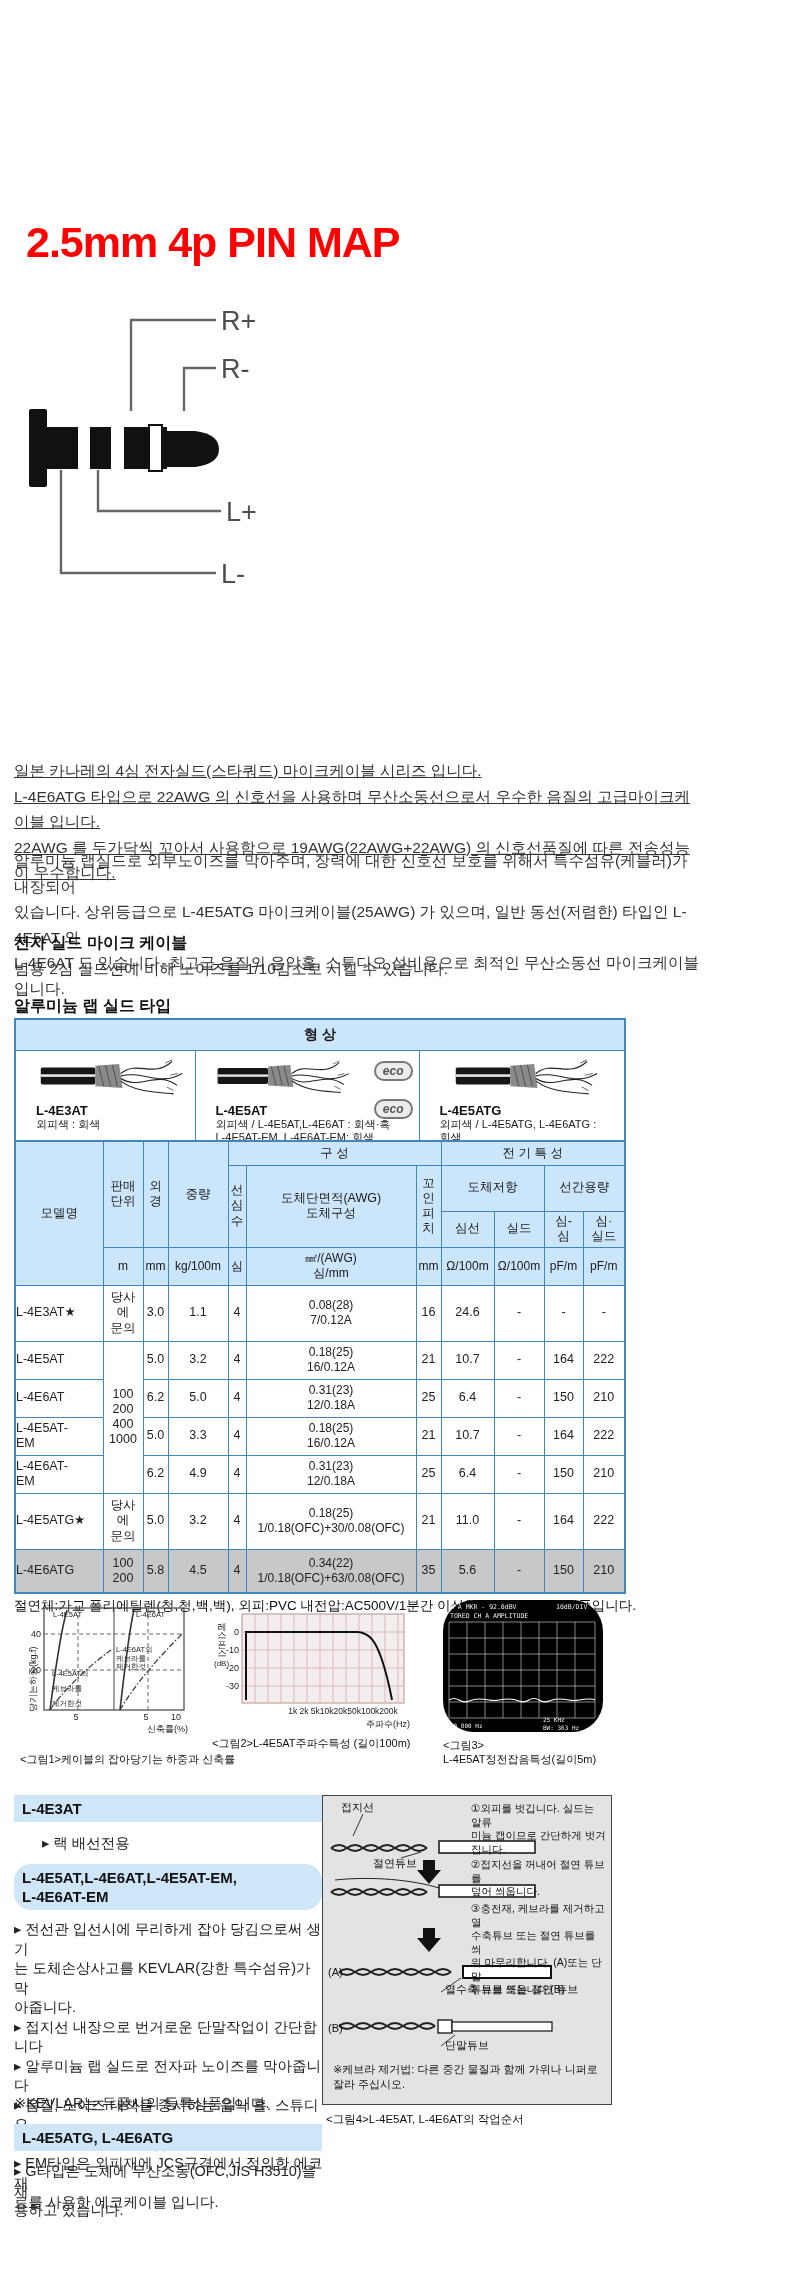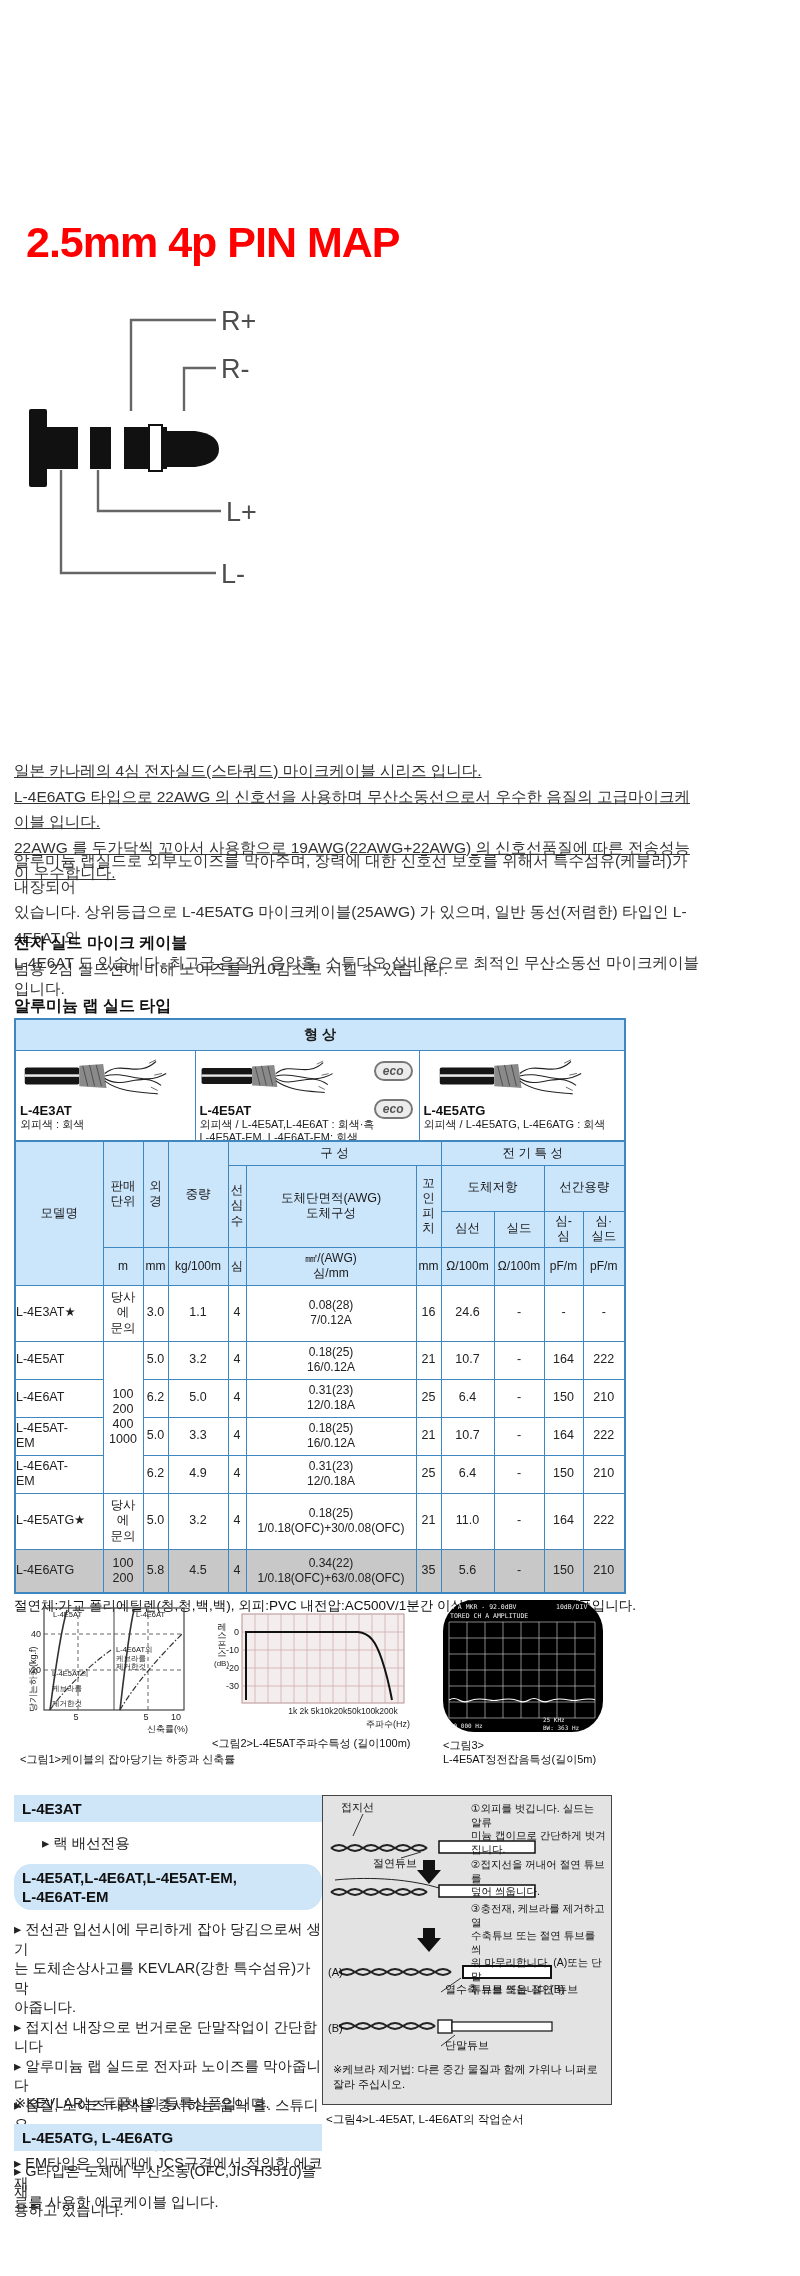--- a/index.html
+++ b/index.html
@@ -14,21 +14,21 @@
   #para1{top:758px;text-decoration:underline;} #para2{top:848px;}
   .h-bold{left:14px;font-size:16px;font-weight:bold;color:#111;}
   #h-shield{top:933px;} #h-shield-desc{top:959px;left:14px;font-size:15.5px;color:#333;}
   #h-wrap{top:996px;}
   
   table{border-collapse:collapse;table-layout:fixed;}
   .btab{border:2px solid #3f87c0;}
   .btab td,.btab th{border:1px solid #3f87c0;}
   #shape-table{left:14px;top:1018px;width:610px;}
   #shape-table th{height:28px;background:#cbe5fb;font-size:14px;font-weight:bold;color:#1a1a1a;}
-  #shape-table td{height:92px;vertical-align:top;padding:2px 4px;position:relative;}
+  #shape-table td{height:92px;vertical-align:top;padding:2px 20px;position:relative;}
   .cellname{font-size:13px;font-weight:bold;color:#111;margin-top:0px;}
   .cellcap{font-size:11px;color:#222;line-height:13px;white-space:pre-line;}
   .eco{position:absolute;right:6px;padding:0 7px;border:2px solid #777;border-radius:12px;
        background:#ececec;color:#555;font-weight:bold;font-style:italic;font-size:12px;line-height:16px;}
   #eco1{top:10px;} #eco2{top:48px;}
   #spec-table{left:14px;top:1140px;width:610px;font-size:12.5px;}
   #spec-table td{text-align:center;vertical-align:middle;padding:1px 2px;white-space:pre-line;line-height:1.22;}
   #spec-table td.h{background:#cbe5fb;color:#1a1a1a;}
   #spec-table td.model{text-align:left;padding-left:0;}
   #spec-table tr.gray td{background:#c8c8c8;}

